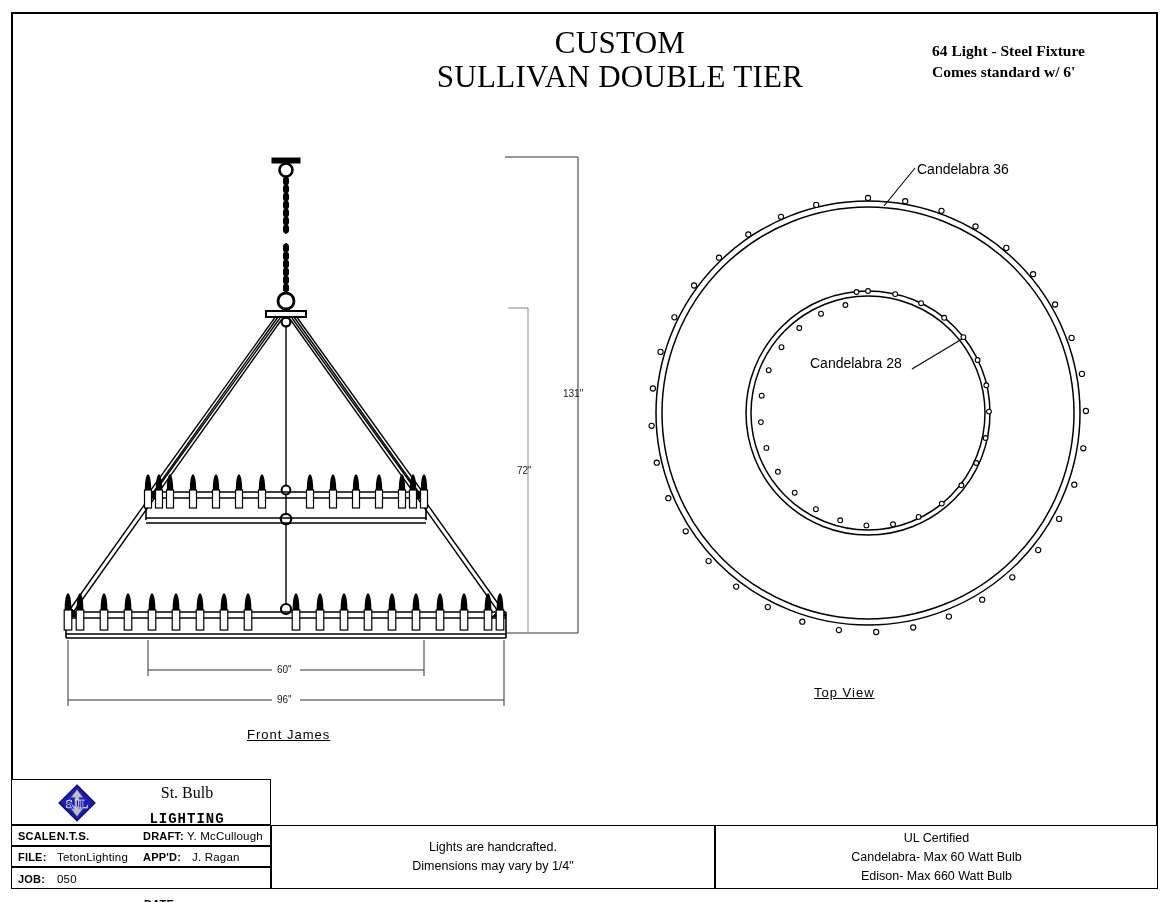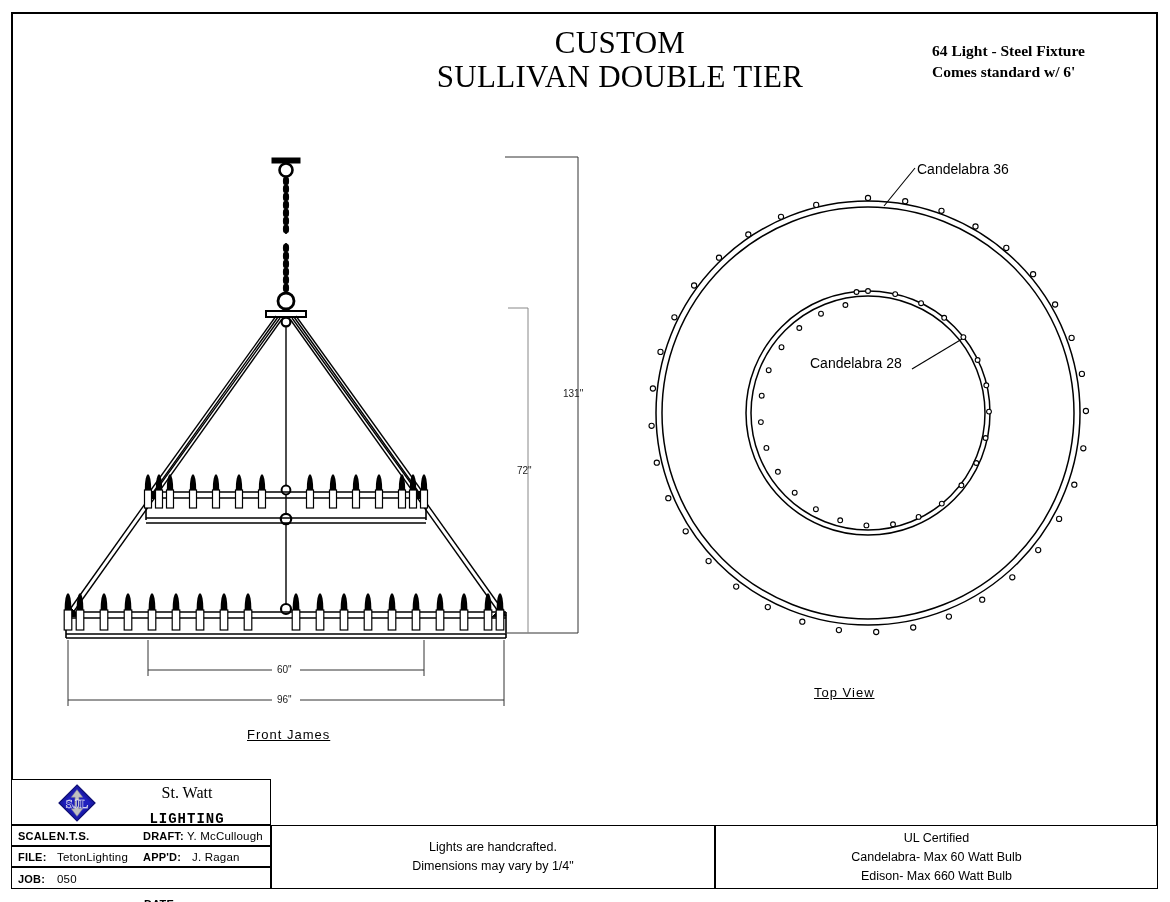--- a/index.html
+++ b/index.html
@@ -432,21 +432,21 @@
       <line x1="915" y1="168" x2="884" y2="206"></line>
       <line x1="912" y1="369" x2="962" y2="339"></line>
     </g>
   </svg>
 
   <div class="callout" style="left:917px;top:161px;">Candelabra 36</div>
   <div class="callout" style="left:810px;top:355px;">Candelabra 28</div>
   <div class="viewcap" style="left:814px;top:685px;">Top  View</div>
 
   <div class="tb tb-logo">
-    <div class="brandname">St. Watt</div>
+    <div class="brandname">St. Bulb</div>
     <div class="brandsub">LIGHTING</div>
   </div>
 
   <svg class="logo-badge" viewBox="0 0 40 40">
     <polygon points="20,1 39,20 20,39 1,20" fill="#1a1aa8" stroke="#0b0b6e" stroke-width="1.2"></polygon>
     <polygon points="20,5 35,20 20,35 5,20" fill="#1f1fbe"></polygon>
     <polygon points="20,6 26,14 22,14 22,22 18,22 18,14 14,14" fill="#c0c0c0" stroke="#8a8a8a" stroke-width="0.6"></polygon>
     <polygon points="20,34 14,26 18,26 18,18 22,18 22,26 26,26" fill="#c0c0c0" stroke="#8a8a8a" stroke-width="0.6"></polygon>
     <text x="20" y="25" font-family="Liberation Serif, serif" font-size="14" font-weight="bold" text-anchor="middle" fill="#1a1aa8" stroke="#ffffff" stroke-width="0.5">SJL</text>
   </svg>

